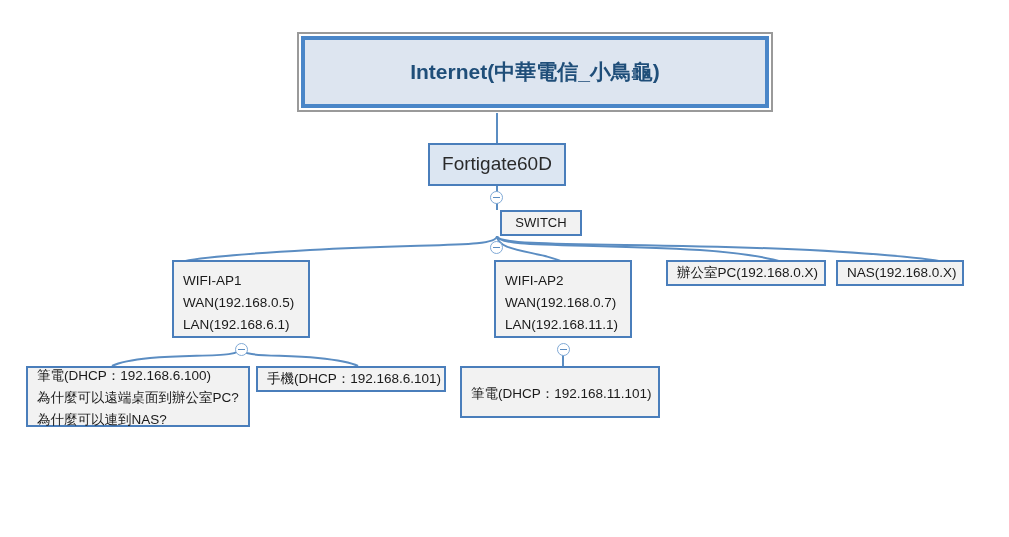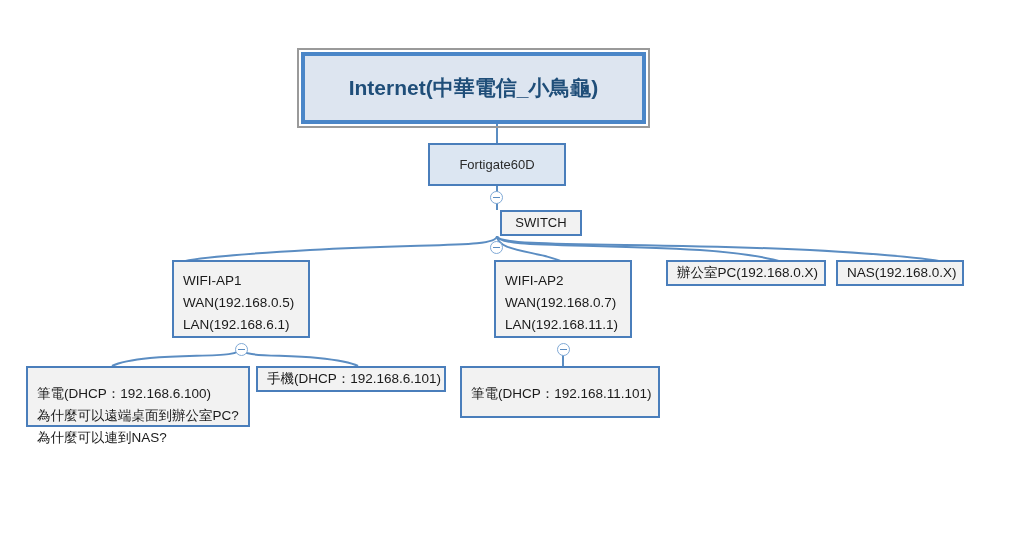--- a/index.html
+++ b/index.html
@@ -57,42 +57,42 @@
     font-size: 21px;
     font-weight: bold;
     color: #1f4e79;
     padding: 0;
   }
   .node.fw {
     background: #dce6f2;
     border: 2px solid #4a7ebb;
     align-items: center;
     justify-content: center;
-    font-size: 13px;
+    font-size: 19px;
     color: #2a2a2a;
   }
   .node.sw {
     background: #f2f2f2;
     border: 2px solid #4a7ebb;
     align-items: center;
     justify-content: center;
     font-size: 13px;
     margin-left: 44px;
   }
   .node.ap {
     font-size: 13.5px;
     line-height: 1.62;
     justify-content: flex-start;
     padding-top: 8px;
   }
   .node.leaf {
     font-size: 13.5px;
     line-height: 1.62;
-    justify-content: space-between;
-    padding-top: 15px;
+    justify-content: center;
+    padding-top: 7px;
   }
   .node.pill {
     justify-content: center;
     padding-top: 4px;
     font-size: 13.5px;
   }
   
   .toggle {
     position: absolute;
     width: 13px;
@@ -131,21 +131,21 @@
       <path d="M497,236 C497,248 580,243 700,250 C740,253 770,258 782,262"></path>
       <path d="M497,236 C497,248 640,242 810,250 C880,254 930,259 945,262"></path>
 
       <path d="M241,348 C241,358 200,354 150,358 C130,360 118,363 112,366"></path>
       <path d="M241,348 C241,358 278,354 318,358 C338,360 352,363 358,366"></path>
 
       <path d="M563,348 L563,366"></path>
     </g>
   </svg>
 
-  <div class="node root" style="left:301px; top:52px; width:345px; height:72px;">
+  <div class="node root" style="left:301px; top:36px; width:468px; height:72px;">
     <span class="line">Internet(中華電信_小鳥龜)</span>
   </div>
 
   <div class="node fw" style="left:428px; top:143px; width:138px; height:43px;">
     <span class="line">Fortigate60D</span>
   </div>
 
   <div class="toggle" style="left:490px; top:191px;"></div>
 
   <div class="node sw" style="left:456px; top:210px; width:82px; height:26px;">

